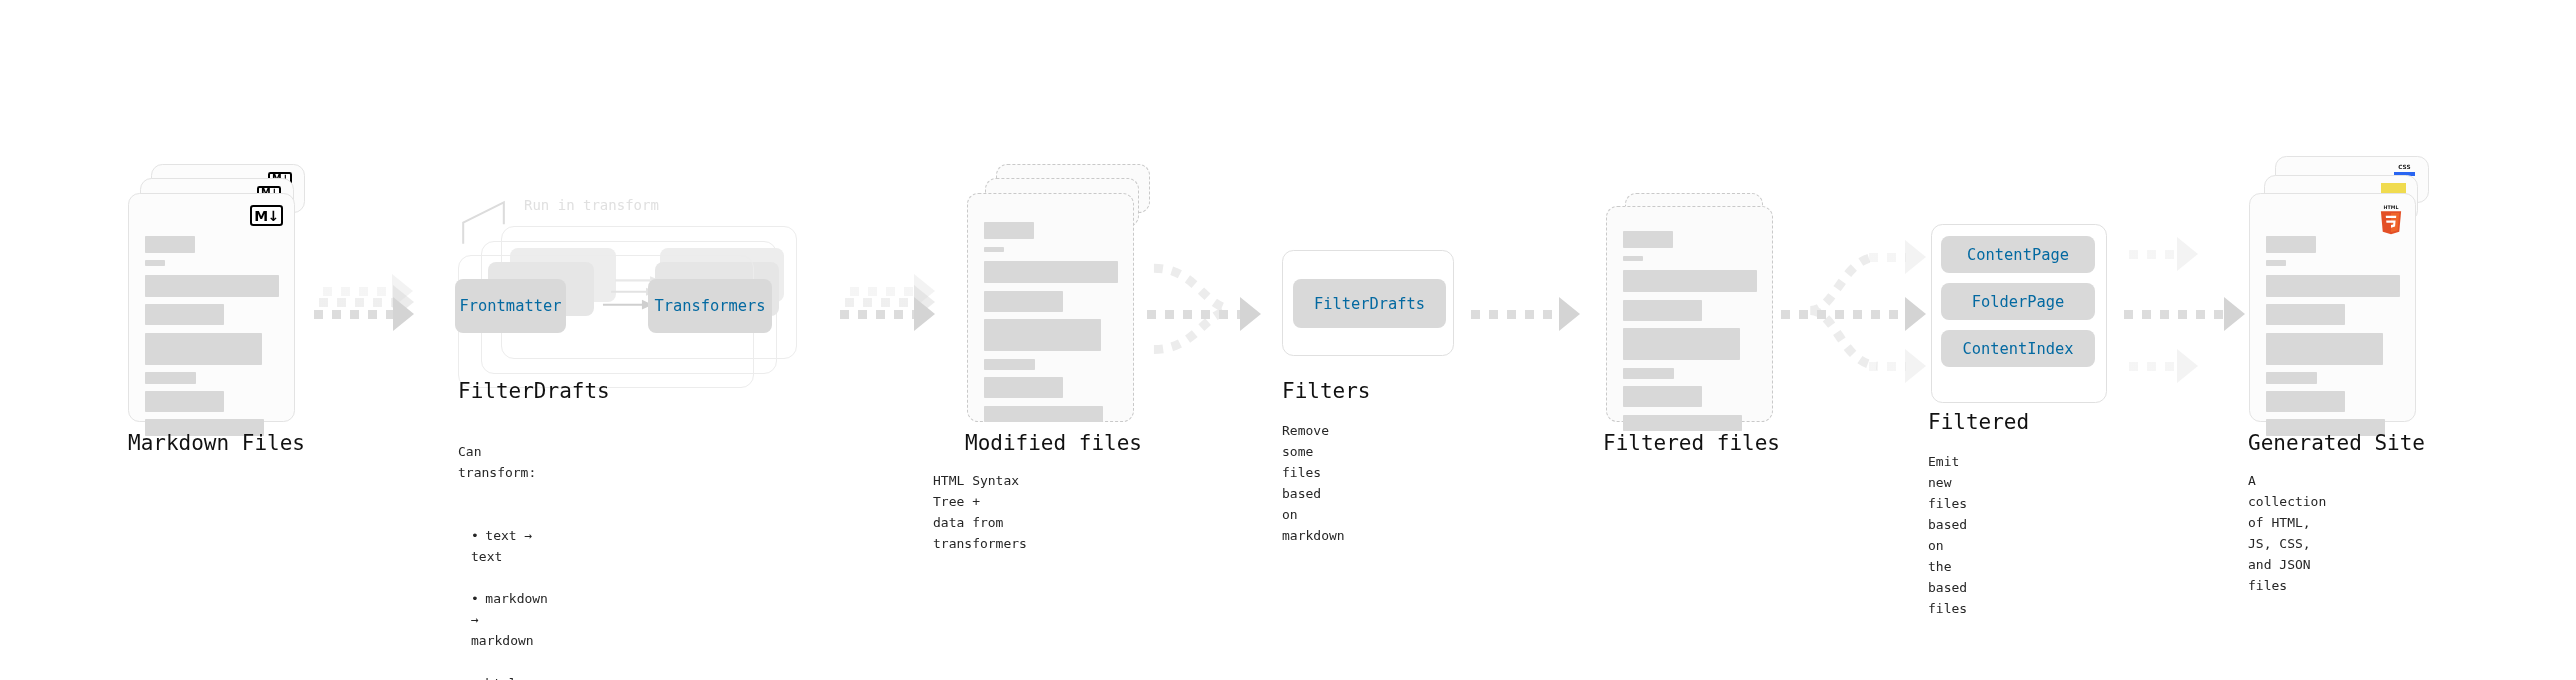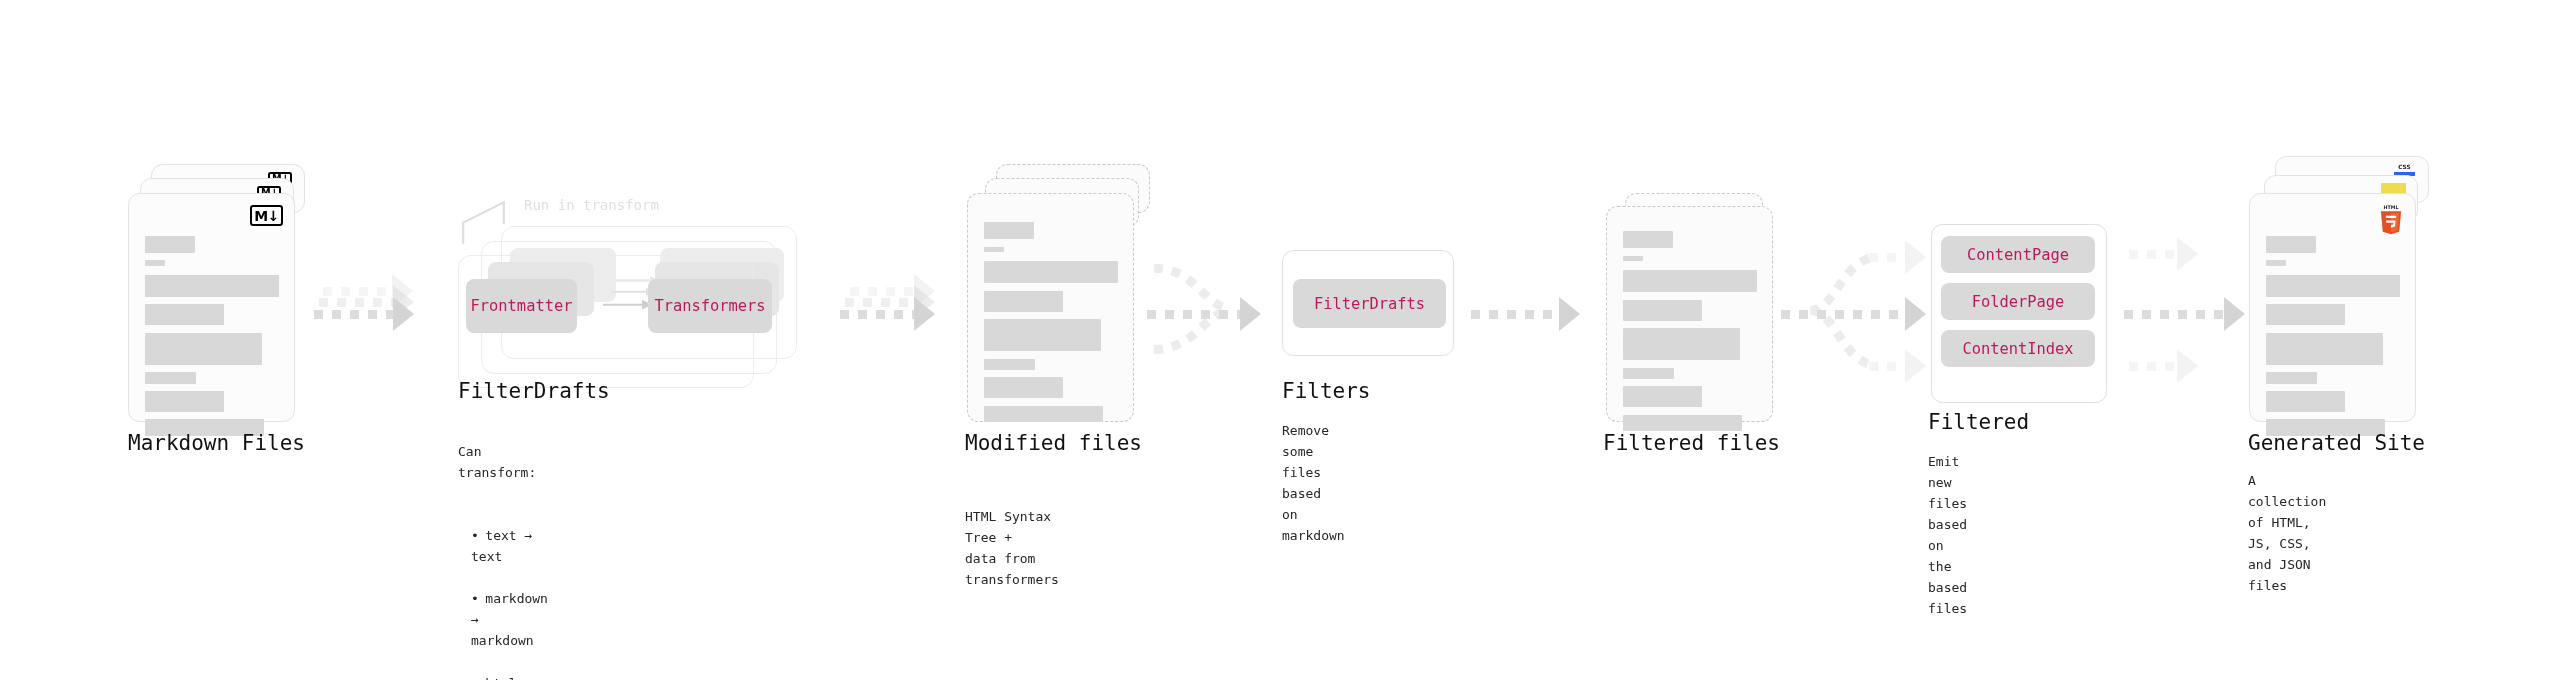--- a/index.html
+++ b/index.html
@@ -156,21 +156,21 @@
   }
   .chip {
     position: absolute;
     background: #d9d9d9;
     border-radius: 8.1px;
     display: flex;
     align-items: center;
     justify-content: center;
     font-family: "DejaVu Sans Mono", "Liberation Mono", monospace;
     font-size: 15.4px;
-    color: #be185d;
+    color: #0369a1;
     white-space: nowrap;
   }
   .chip.ghost1 { background: #e6e6e6; color: transparent; }
   .chip.ghost2 { background: #ededed; color: transparent; }
 
   
   .box {
     position: absolute;
     border: 1.6px solid #e0e0e0;
     border-radius: 11.4px;
@@ -274,21 +274,21 @@
       </g>
       <polygon points="795,354 807,359 795,364" fill="#e2e2e2"></polygon>
       <g stroke="#cfcfcf" stroke-width="2.5" fill="none">
         <path d="M 742 375 L 790 375"></path>
       </g>
       <polygon points="790,369 803,375 790,381" fill="#cfcfcf"></polygon>
     </svg>
 
     <div class="tpanel" style="left:458px;top:255px;width:296px;height:133px;"></div>
 
-    <div class="chip" style="left:466px;top:279px;width:111px;height:54px;">Frontmatter</div>
+    <div class="chip" style="left:455px;top:279px;width:111px;height:54px;">Frontmatter</div>
     <div class="chip" style="left:648px;top:279px;width:124px;height:54px;">Transformers</div>
 
     <div class="title" style="left:458px;top:379px;">FilterDrafts</div>
 
     <div class="sub" style="left:458px;top:420px;">
       <div>Can transform:</div>
       <ul class="blist">
         <li>text → text</li>
         <li>markdown → markdown</li>
         <li>html → html</li>
@@ -318,21 +318,21 @@
         <div class="bar" style="width:19.5px;height:5.7px;margin-bottom:9px;"></div>
         <div class="bar" style="width:134px;height:22px;"></div>
         <div class="bar" style="width:79px;height:21px;"></div>
         <div class="bar" style="width:117px;height:32.5px;"></div>
         <div class="bar" style="width:51px;height:11.4px;"></div>
         <div class="bar" style="width:79px;height:21px;"></div>
         <div class="bar" style="width:119px;height:16.3px;margin-bottom:0;"></div>
       </div>
     </div>
     <div class="title" style="left:965px;top:431px;">Modified files</div>
-    <div class="sub" style="left:965px;top:470px;margin-top:36px;">HTML Syntax Tree +
+    <div class="sub" style="left:933px;top:470px;">HTML Syntax Tree +
 data from transformers</div>
   </div>
 
   <svg class="overlay" width="2576" height="681" viewBox="0 0 3170 838">
     <path d="M 1420 330 C 1470 330 1480 374 1512 380" fill="none" stroke="#ececec" stroke-width="11" stroke-dasharray="11 11"></path>
     <path d="M 1420 430 C 1470 430 1480 388 1512 382" fill="none" stroke="#ececec" stroke-width="11" stroke-dasharray="11 11"></path>
   </svg>
   <div class="arrow" style="left:1147px;top:314px;">
     <div class="shaft" style="width:94px;"></div>
       <div class="head"></div>

